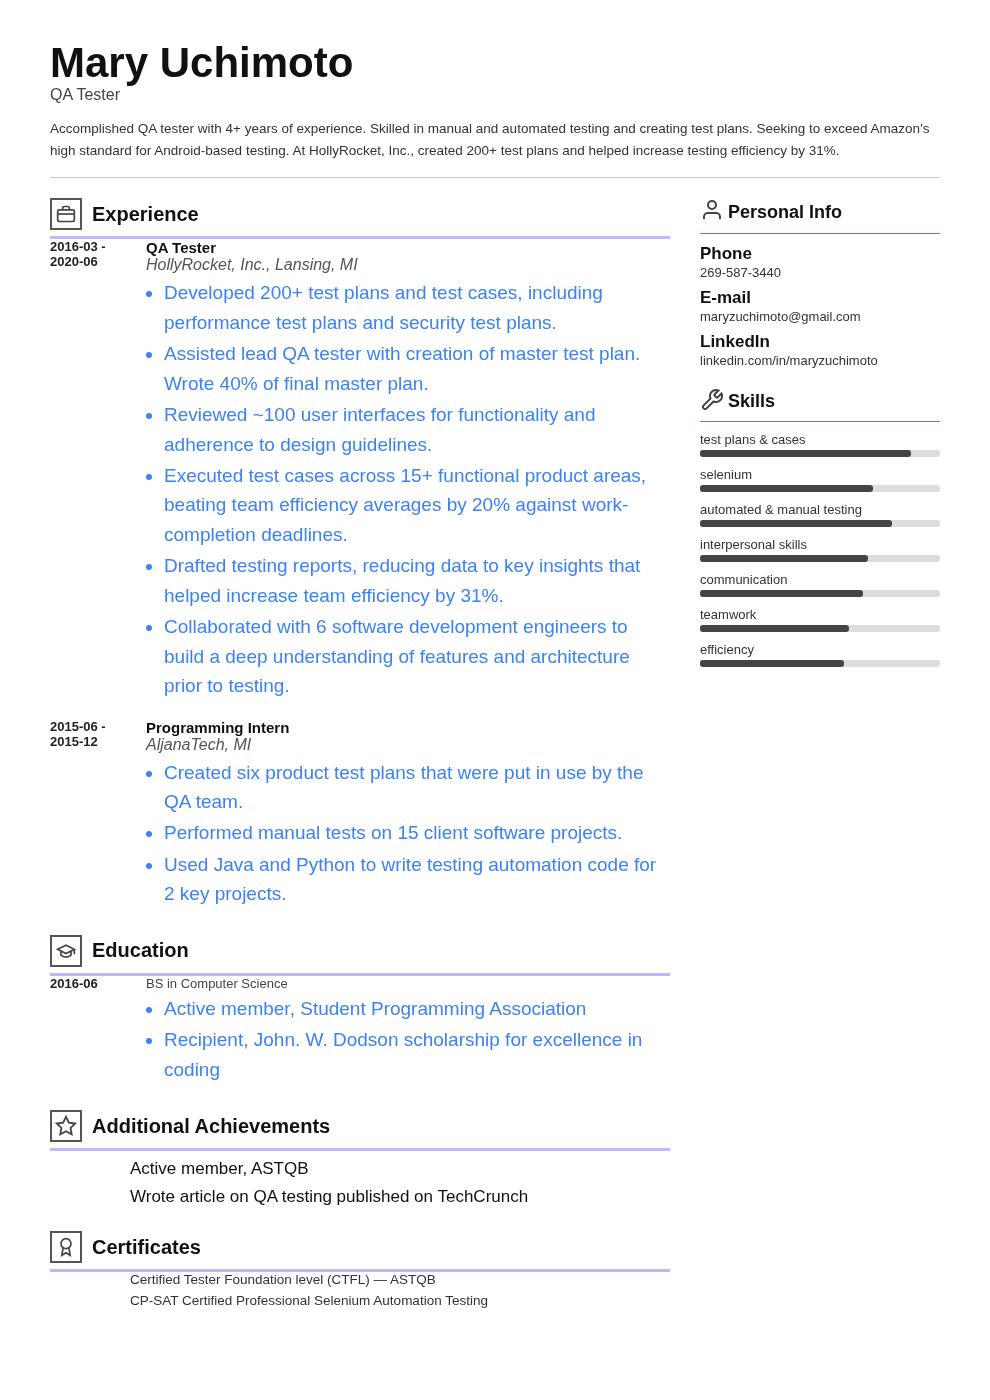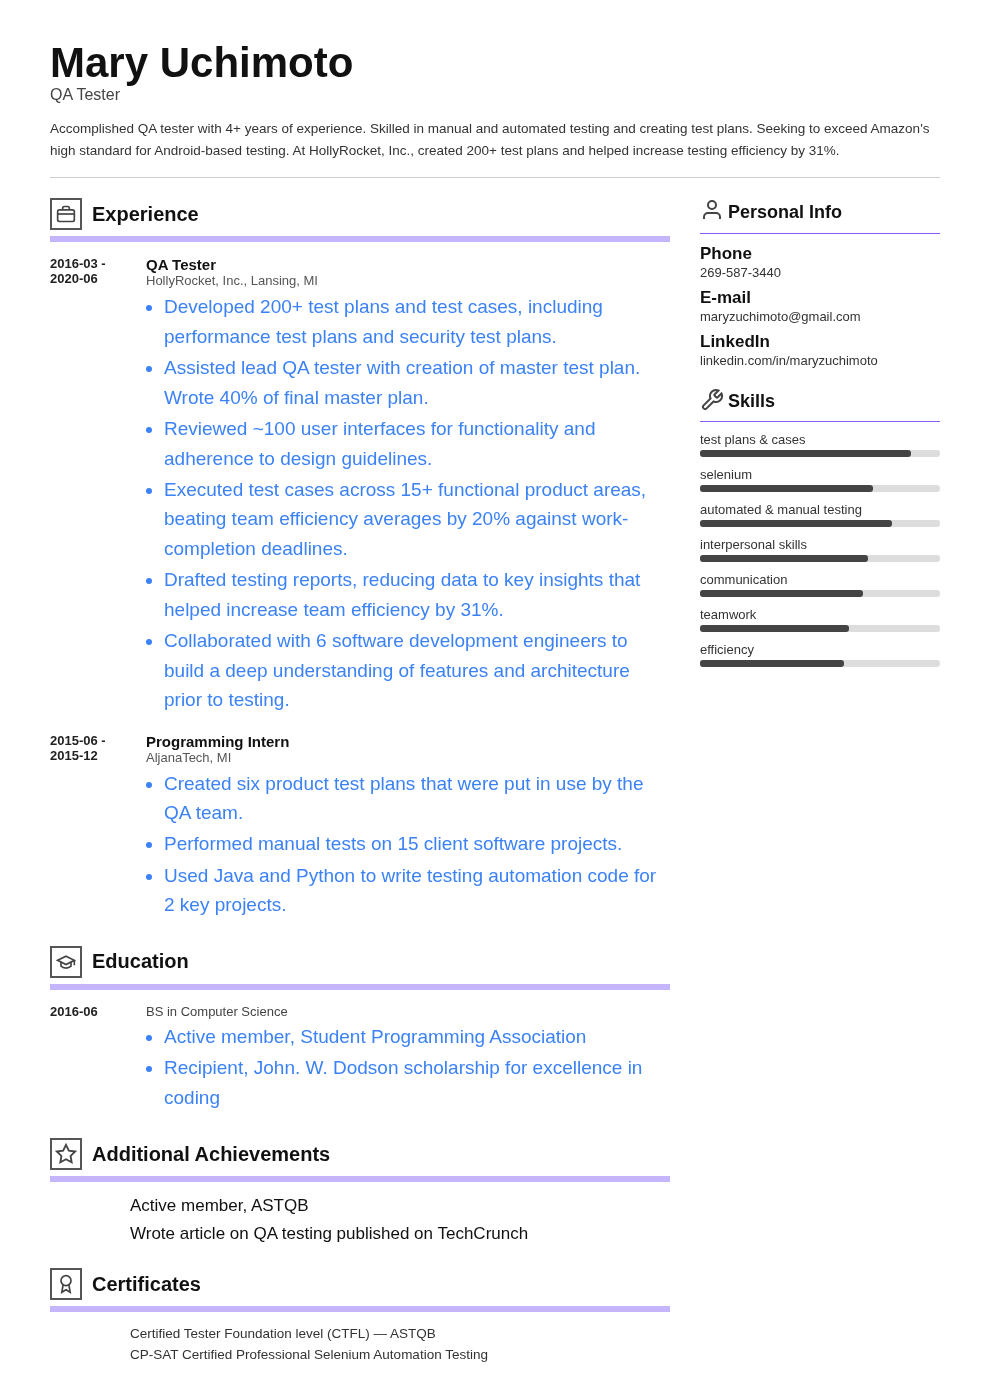--- a/index.html
+++ b/index.html
@@ -43,22 +43,22 @@
       width: 240px;
       flex-shrink: 0;
     }
     .section {
       margin-bottom: 24px;
     }
     .section-header {
       display: flex;
       align-items: center;
       gap: 10px;
-      margin-bottom: 14px;
-      border-bottom: 6px solid #c4b5fd;
+      margin-bottom: 0;
+      border-bottom: 3px solid #c4b5fd;
       padding-bottom: 6px;
     }
     .section-title {
       font-size: 20px;
       font-weight: 700;
       color: #111;
     }
     .entry {
       display: flex;
       gap: 16px;
@@ -73,21 +73,22 @@
     }
     .entry-content {
       flex: 1;
     }
     .entry-job-title {
       font-size: 15px;
       font-weight: 700;
       color: #111;
     }
     .entry-company {
-      font-size: 13px;
+      font-size: 16px;
+      font-style: italic;
       color: #555;
       margin-bottom: 4px;
     }
     .entry-bullets {
       list-style: disc;
       padding-left: 18px;
       font-size: 19px;
       color: #3b82f6;
       line-height: 1.55;
     }

